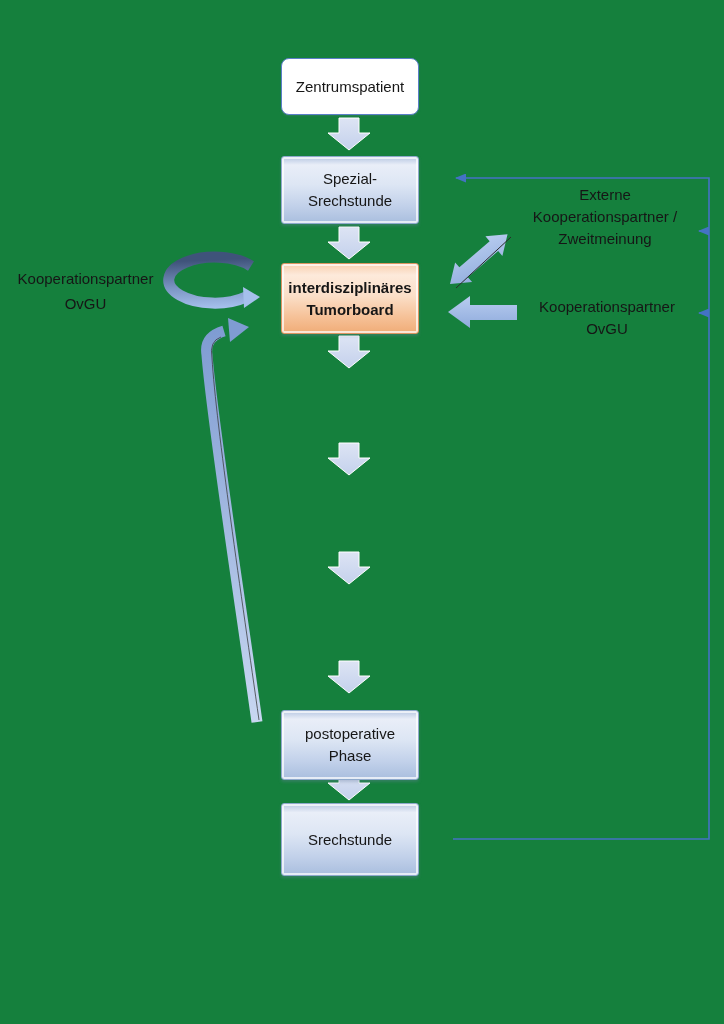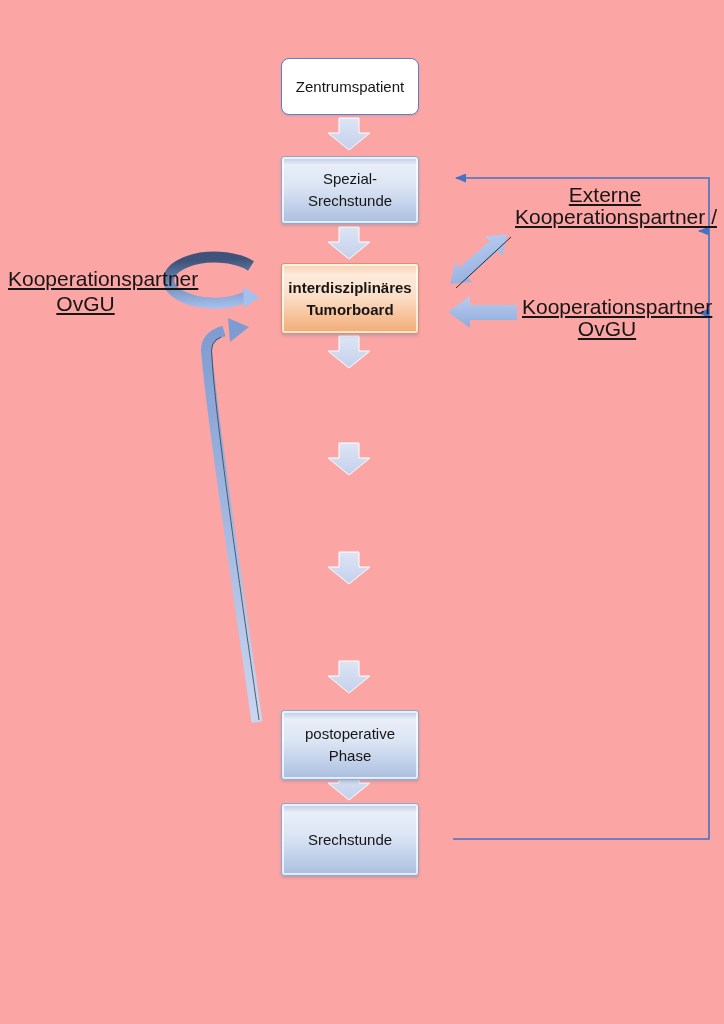--- a/index.html
+++ b/index.html
@@ -1,19 +1,19 @@
 <!DOCTYPE html>
 <html><head>
 <meta charset="utf-8">
 <style>
   html,body{margin:0;padding:0;background:#ffffff;}
   .canvas{
     position:relative;
     width:724px;height:1024px;
-    background:#fca5a5;
+    background:#15803d;
     font-family:"Liberation Sans", sans-serif;
     overflow:hidden;
   }
   .arrows{position:absolute;left:0;top:0;}
   .box{
     position:absolute;
     left:281px;width:136px;
     display:flex;flex-direction:column;
     align-items:center;justify-content:center;
     text-align:center;
@@ -30,21 +30,21 @@
     box-shadow:0 1px 2px rgba(110,130,160,.25);
   }
   .box.orange{
     background:linear-gradient(180deg,#f7cfae 0%,#fdeadb 16%,#fbdfc8 46%,#f6c299 76%,#f0ac77 100%);
     border:1px solid #db9560;
     font-weight:bold;
   }
   .side-label{
     position:absolute;
     text-align:center;
-    font-size:21px;color:#161616;text-decoration:underline;
+    font-size:15px;color:#161616;
   }
   .side-label div{white-space:nowrap;}
   #lbl-left{left:8px;top:266px;width:155px;line-height:25px;}
   #lbl-externe{left:515px;top:184px;width:180px;line-height:22px;}
   #lbl-right{left:522px;top:296px;width:170px;line-height:22px;}
 </style>
 </head>
 <body>
 
 <div class="canvas">
@@ -141,20 +141,21 @@
   </div>
 
   <div class="side-label" id="lbl-left">
     <div>Kooperationspartner</div>
     <div>OvGU</div>
   </div>
 
   <div class="side-label" id="lbl-externe">
     <div>Externe</div>
     <div>Kooperationspartner /</div>
+    <div>Zweitmeinung</div>
   </div>
 
   <div class="side-label" id="lbl-right">
     <div>Kooperationspartner</div>
     <div>OvGU</div>
   </div>
 
 </div>
 
 </body></html>

